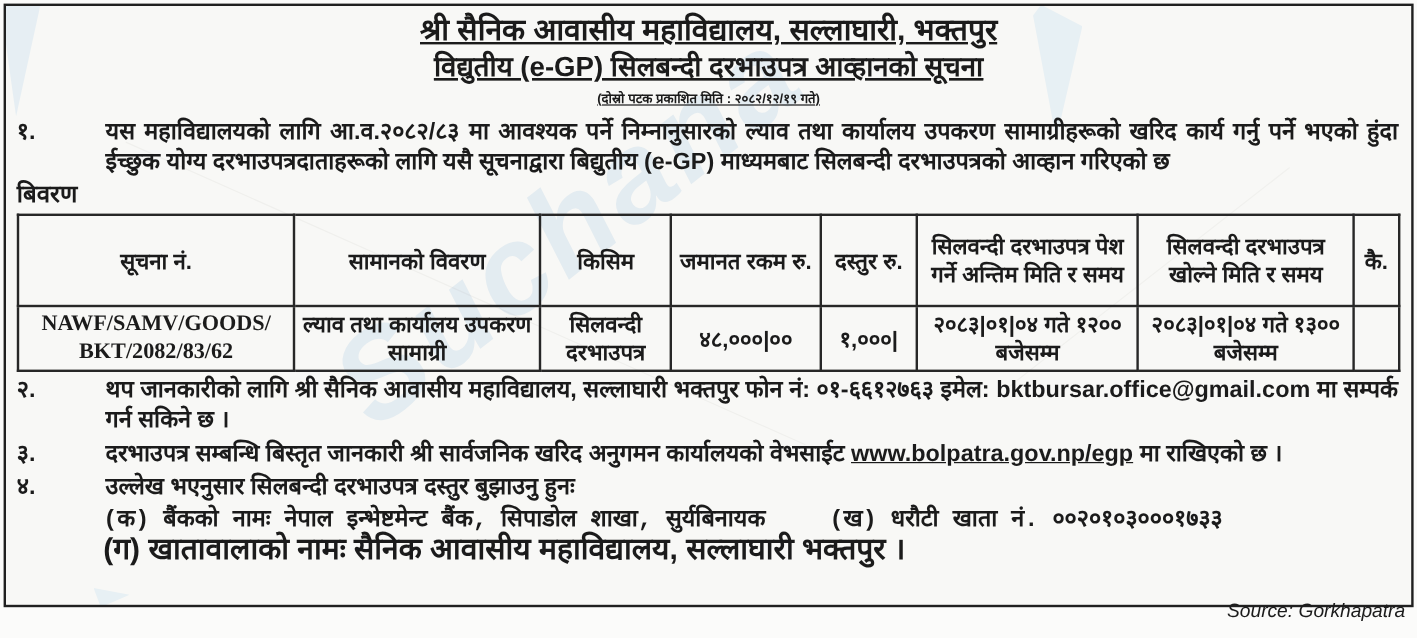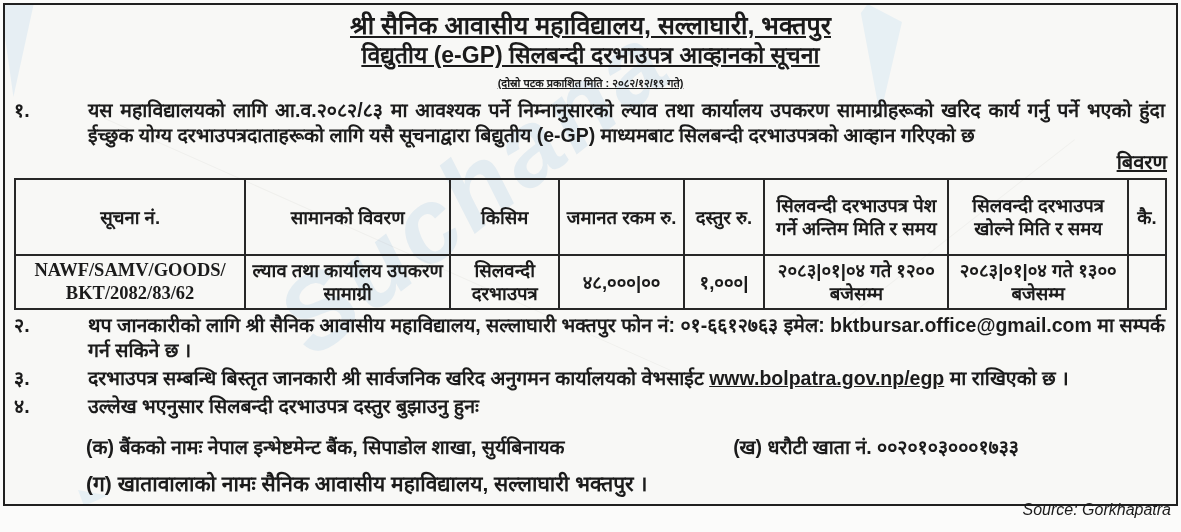--- a/index.html
+++ b/index.html
@@ -66,22 +66,22 @@
   .hdr-org   { font-size: 25px; font-weight: 700; line-height: 31px; }
   .hdr-title { font-size: 23px; font-weight: 700; line-height: 29px; text-decoration: underline; }
   .hdr-pub   { font-size: 11px; font-weight: 700; line-height: 23px; margin-top: 2px; }
 
   .clause { display: flex; font-size: 19.5px; line-height: 25px; font-weight: 600; margin-top: 3px; }
   .clause .num  { flex: 0 0 30px; }
   .clause .body { flex: 1 1 auto; text-align: justify; padding-right: 2px; margin-left: 44px; }
   .clause .body.nojust { text-align: left; }
 
   .tbl-title {
-    text-align: right; font-size: 20px; font-weight: 700;
-    text-decoration: underline; line-height: 25px; margin-top: 2px;
+    text-align: left; font-size: 20px; font-weight: 700;
+    line-height: 25px; margin-top: 2px;
   }
 
   table.grid {
     width: 100%; border-collapse: collapse; margin-top: 3px;
     table-layout: fixed;
     padding-left: 44px;
   }
   table.grid th, table.grid td {
     border: 2px solid #272727;
     text-align: center; vertical-align: middle;
@@ -89,23 +89,23 @@
     overflow: hidden;
   }
   table.grid th { font-size: 18.5px; font-weight: 700; line-height: 23px; height: 76px; }
   table.grid td { font-size: 18.5px; font-weight: 600; line-height: 23px; height: 54px; }
   td.latin-cell {
     font-family: "Liberation Serif", serif;
     font-size: 19px; font-weight: 400;
     white-space: pre-line;
   }
 
-  .sub-row { display: flex; font-size: 19.5px; line-height: 25px; font-weight: 600; padding-left: 72px; margin-top: 16px; }
+  .sub-row { display: flex; font-size: 19.5px; line-height: 25px; font-weight: 600; padding-left: 72px; margin-top: 2px; font-family: Liberation Mono, monospace; }
   .sub-row .right-item { margin-left: auto; margin-right: 148px; }
-  .sub-line { font-size: 21px; line-height: 25px; font-weight: 600; padding-left: 72px; margin-top: 11px; }
+  .sub-line { font-size: 25px; line-height: 25px; font-weight: 600; padding-left: 72px; margin-top: 0; }
 
   .link-u { text-decoration: underline; }
 
   .source-caption {
     position: absolute; z-index: 3;
     right: 10px; bottom: 13px;
     font-size: 16px; font-style: italic; color: #1c1c1c;
     font-family: "Liberation Sans", sans-serif;
   }
 </style>

